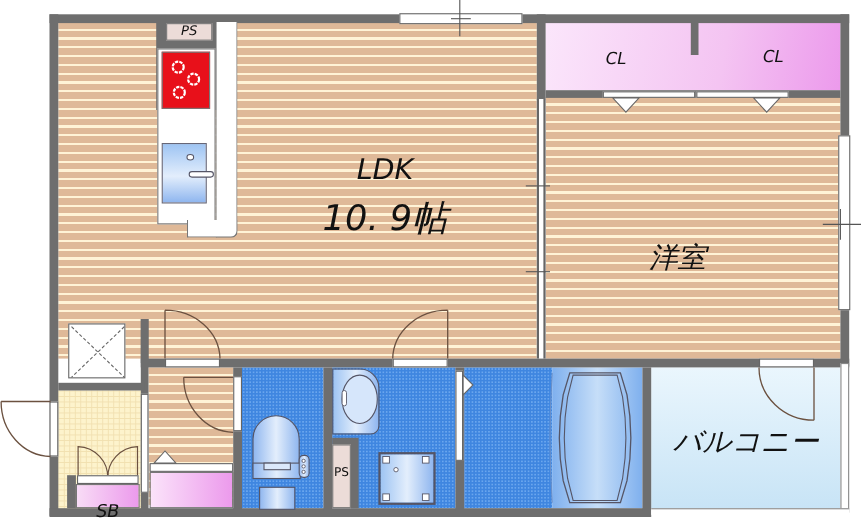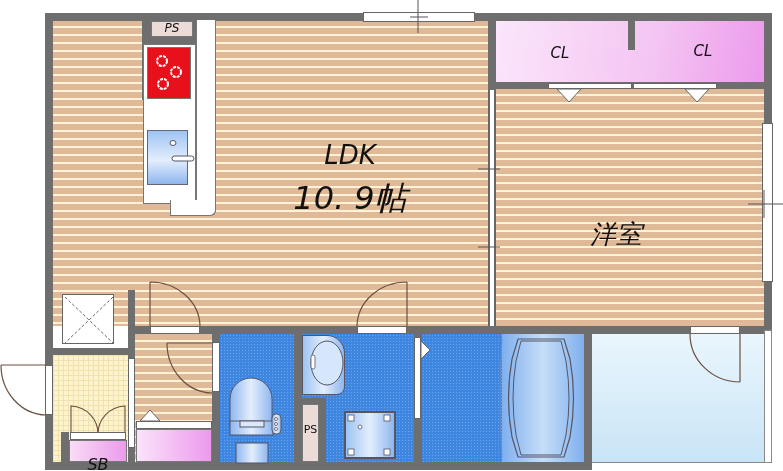--- a/index.html
+++ b/index.html
@@ -193,14 +193,15 @@
     <path d="M16,5 L62,5 L68,25 Q75,64 68,103 L62,123 L16,123 L10,103 Q3,64 10,25 Z" fill="none" stroke="#556" stroke-width="1.2"></path>
     <path d="M19,7 L59,7 L64,27 Q70,64 64,101 L59,121 L19,121 L14,101 Q8,64 14,27 Z" fill="none" stroke="#556" stroke-width="1"></path>
     <path d="M0,5 Q-4,64 0,123" fill="none" stroke="#6a8fc8" stroke-width="1"></path>
   </svg>
 
   <div class="label" style="left:290px;top:140px;width:120px;font-size:26px;">LDK</div>
   <div class="label" style="left:275px;top:177px;width:150px;font-size:32px;">10. 9帖</div>
   <div class="label" style="left:556px;top:170px;width:120px;font-size:26px;margin-top:47px;">洋室</div>
   <div class="label" style="left:530px;top:44px;width:60px;font-size:15px;">CL</div>
   <div class="label" style="left:673px;top:42px;width:60px;font-size:15px;">CL</div>
+  <div class="label" style="left:597px;top:384px;width:162px;font-size:26px;">バルコニー</div>
 
 </div>
 
 </body></html>

